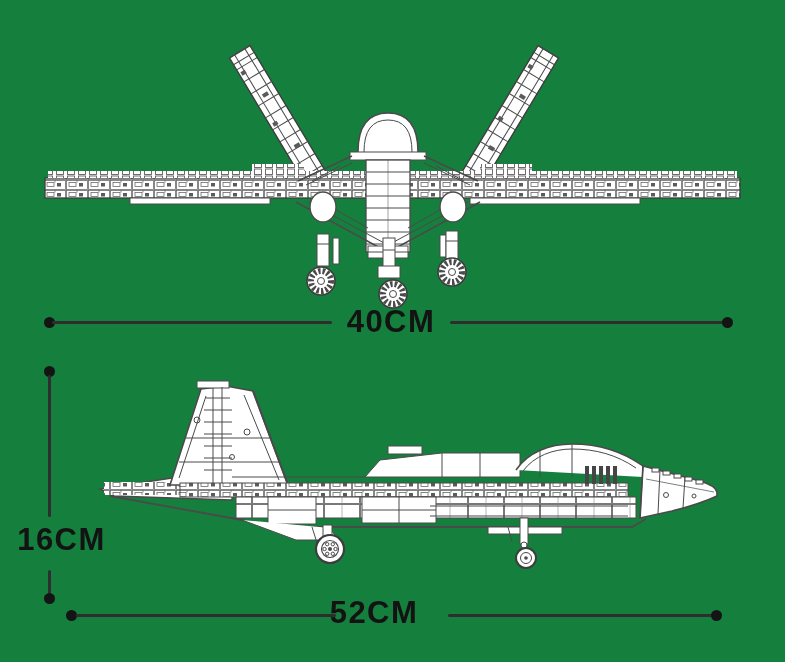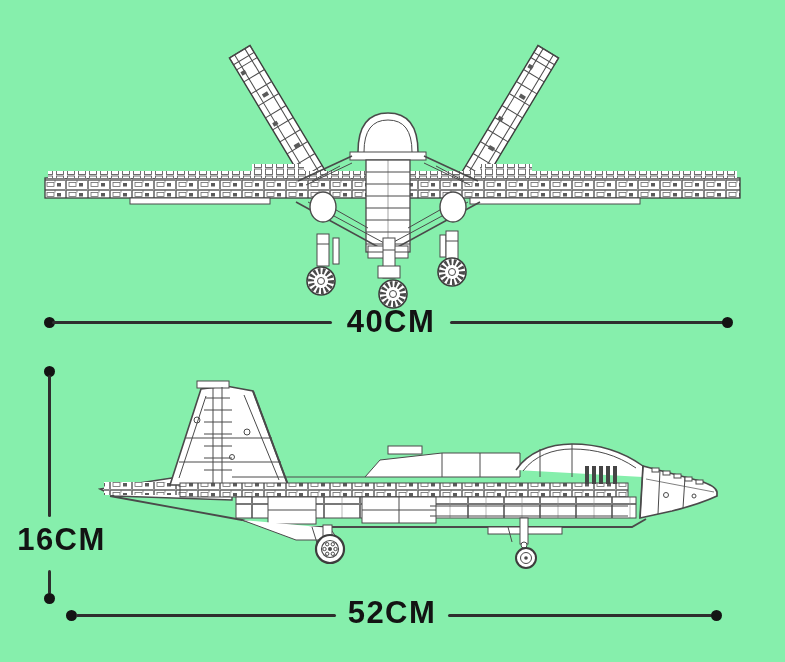--- a/index.html
+++ b/index.html
@@ -1,20 +1,20 @@
 <!DOCTYPE html>
 <html><head>
 <meta charset="utf-8">
 <style>
   html, body { margin: 0; padding: 0; background: #ffffff; }
   #stage {
     position: relative;
     width: 785px;
     height: 662px;
-    background: #86efac;
+    background: #15803d;
     overflow: hidden;
     font-family: "Liberation Sans", sans-serif;
   }
   #artwork {
     position: absolute;
     left: 0; top: 0;
     width: 785px; height: 662px;
   }
   .dim-seg-h {
     position: absolute;
@@ -283,18 +283,18 @@
     <span class="dim-dot" style="left:44px; top:366px;"></span>
     <div class="dim-seg-v" style="left:48px; top:375px; height:142px;"></div>
     <div class="dim-label" style="left:14px; top:521px; width:95px;">16CM</div>
     <div class="dim-seg-v" style="left:48px; top:570px; height:24px;"></div>
     <span class="dim-dot" style="left:44px; top:593px;"></span>
   </div>
 
   <div>
     <span class="dim-dot" style="left:66px; top:610px;"></span>
     <div class="dim-seg-h" style="left:76px; top:614px; width:260px;"></div>
-    <div class="dim-label" style="left:336px; top:594px; width:112px;">52CM</div>
+    <div class="dim-label" style="left:318px; top:594px; width:112px;">52CM</div>
     <div class="dim-seg-h" style="left:448px; top:614px; width:264px;"></div>
     <span class="dim-dot" style="left:711px; top:610px;"></span>
   </div>
 
 </div>
 
 </body></html>

